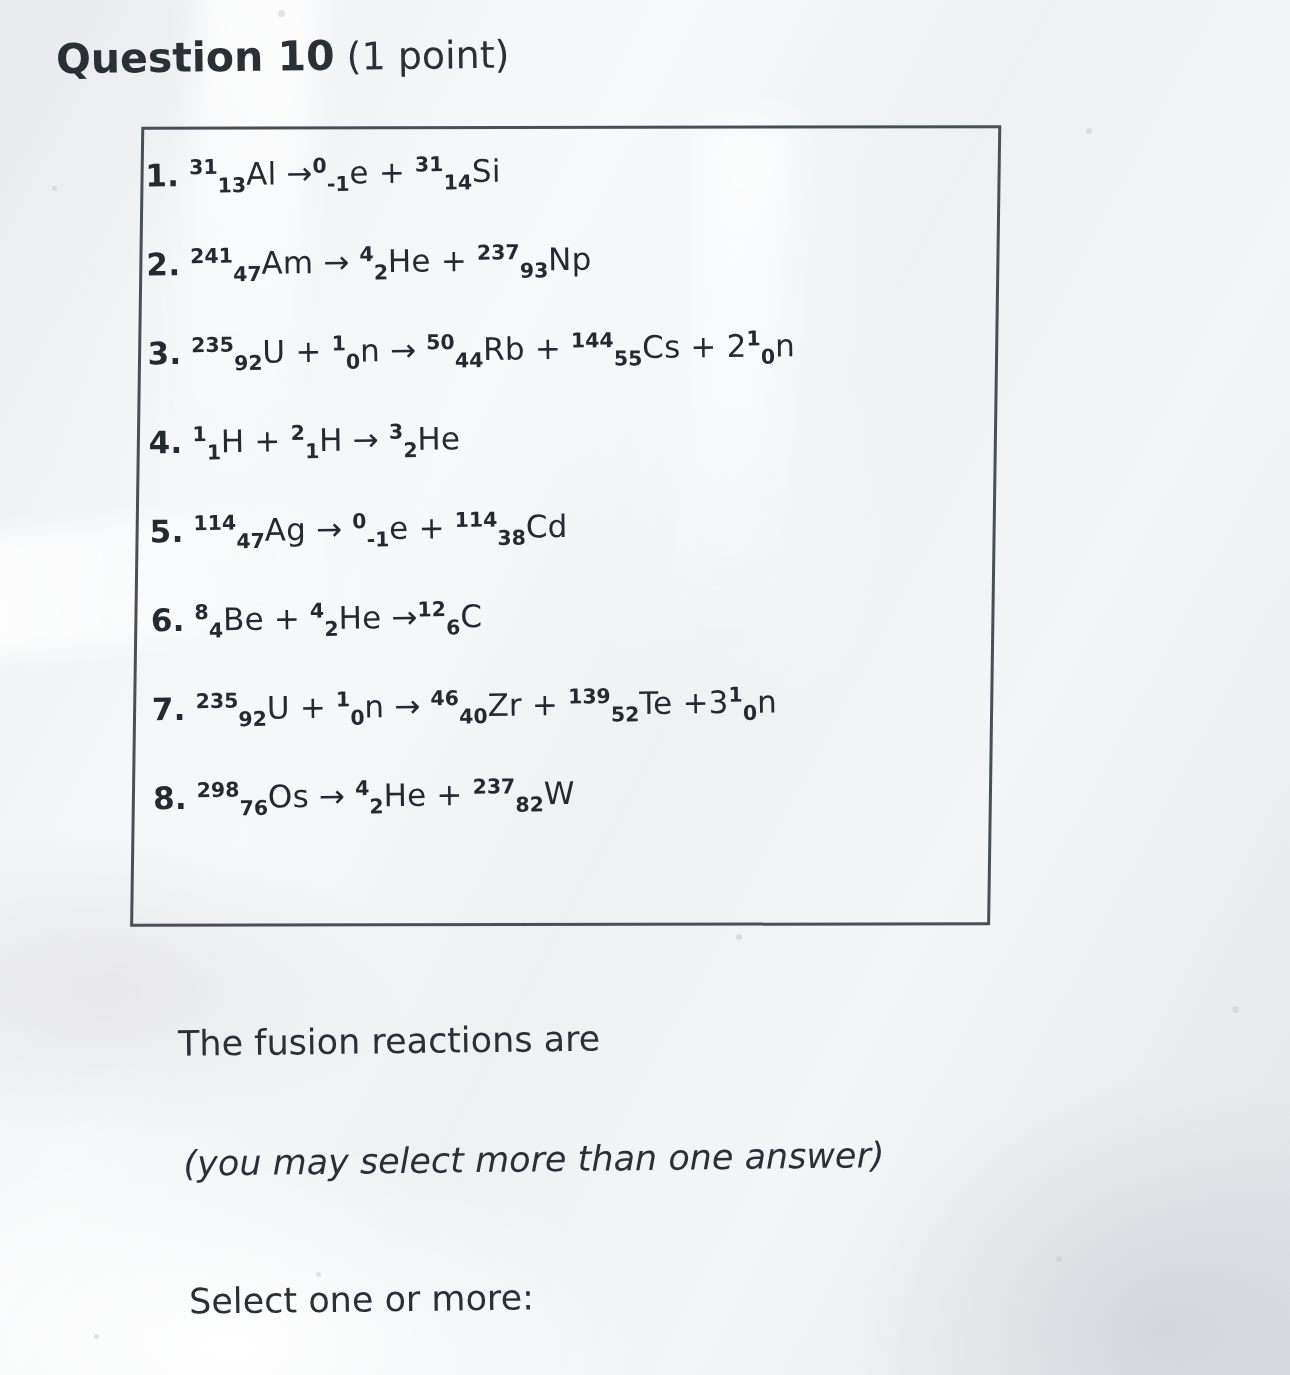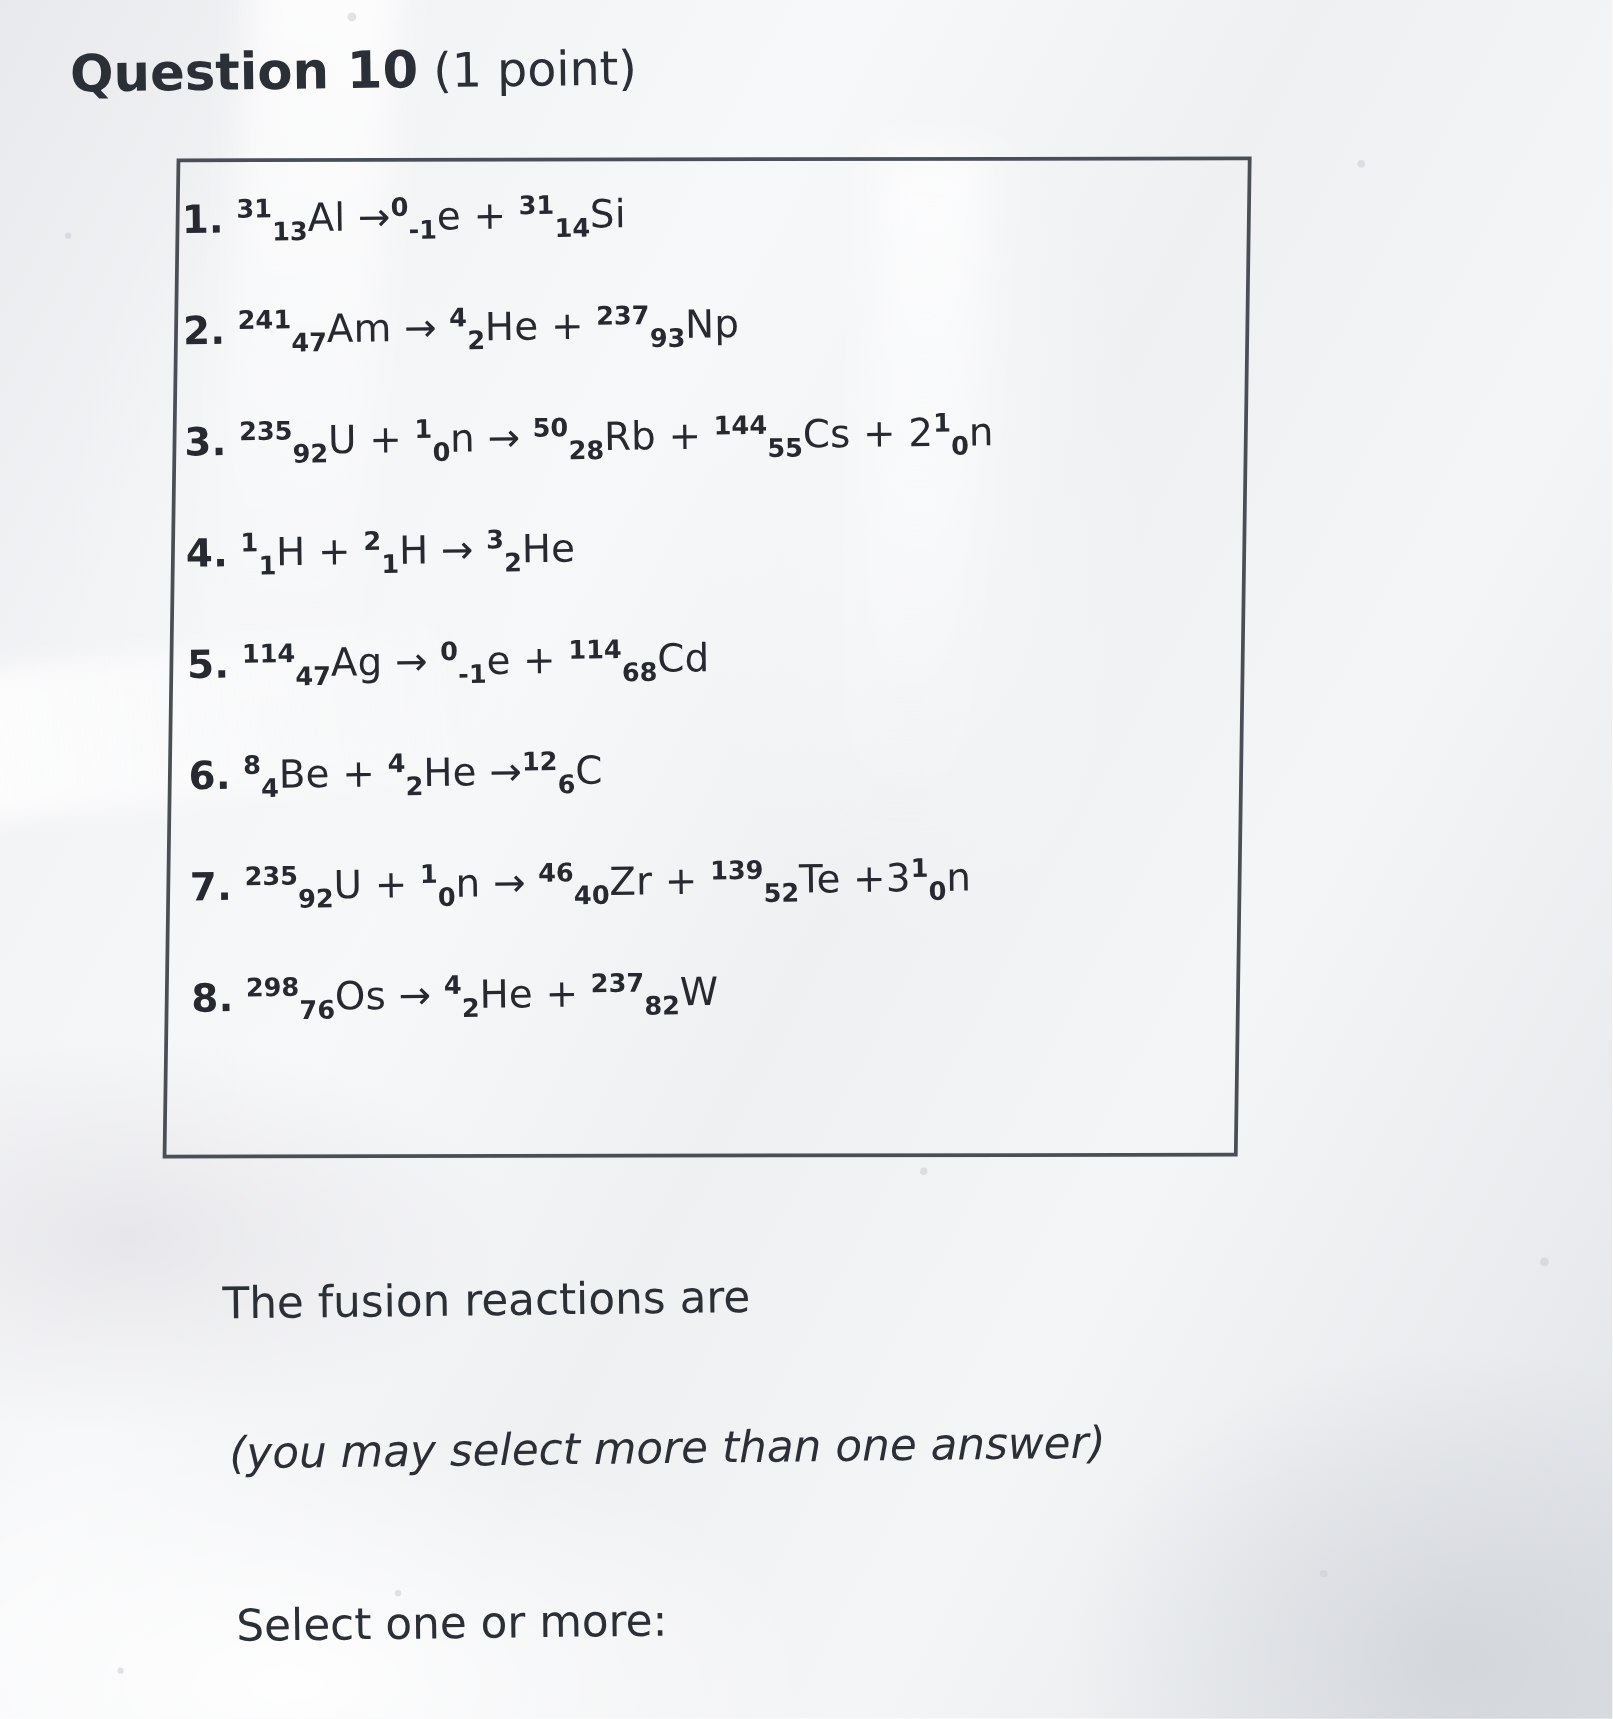--- a/index.html
+++ b/index.html
@@ -187,29 +187,29 @@
       <div class="eqrow">
         <span class="num">1.</span>
         <span class="eq"> <sup>31</sup><sub>13</sub>Al →<sup>0</sup><sub>-1</sub>e + <sup>31</sup><sub>14</sub>Si</span>
       </div>
       <div class="eqrow">
         <span class="num">2.</span>
         <span class="eq"> <sup>241</sup><sub>47</sub>Am → <sup>4</sup><sub>2</sub>He + <sup>237</sup><sub>93</sub>Np</span>
       </div>
       <div class="eqrow">
         <span class="num">3.</span>
-        <span class="eq"> <sup>235</sup><sub>92</sub>U + <sup>1</sup><sub>0</sub>n → <sup>50</sup><sub>28</sub>Rb + <sup>144</sup><sub>55</sub>Cs + 2<sup>1</sup><sub>0</sub>n</span>
+        <span class="eq"> <sup>235</sup><sub>92</sub>U + <sup>1</sup><sub>0</sub>n → <sup>50</sup><sub>44</sub>Rb + <sup>144</sup><sub>55</sub>Cs + 2<sup>1</sup><sub>0</sub>n</span>
       </div>
       <div class="eqrow">
         <span class="num">4.</span>
         <span class="eq"> <sup>1</sup><sub>1</sub>H + <sup>2</sup><sub>1</sub>H → <sup>3</sup><sub>2</sub>He</span>
       </div>
       <div class="eqrow">
         <span class="num">5.</span>
-        <span class="eq"> <sup>114</sup><sub>47</sub>Ag → <sup>0</sup><sub>-1</sub>e + <sup>114</sup><sub>68</sub>Cd</span>
+        <span class="eq"> <sup>114</sup><sub>47</sub>Ag → <sup>0</sup><sub>-1</sub>e + <sup>114</sup><sub>38</sub>Cd</span>
       </div>
       <div class="eqrow">
         <span class="num">6.</span>
         <span class="eq"> <sup>8</sup><sub>4</sub>Be + <sup>4</sup><sub>2</sub>He →<sup>12</sup><sub>6</sub>C</span>
       </div>
       <div class="eqrow">
         <span class="num">7.</span>
         <span class="eq"> <sup>235</sup><sub>92</sub>U + <sup>1</sup><sub>0</sub>n → <sup>46</sup><sub>40</sub>Zr + <sup>139</sup><sub>52</sub>Te +3<sup>1</sup><sub>0</sub>n</span>
       </div>
       <div class="eqrow">

